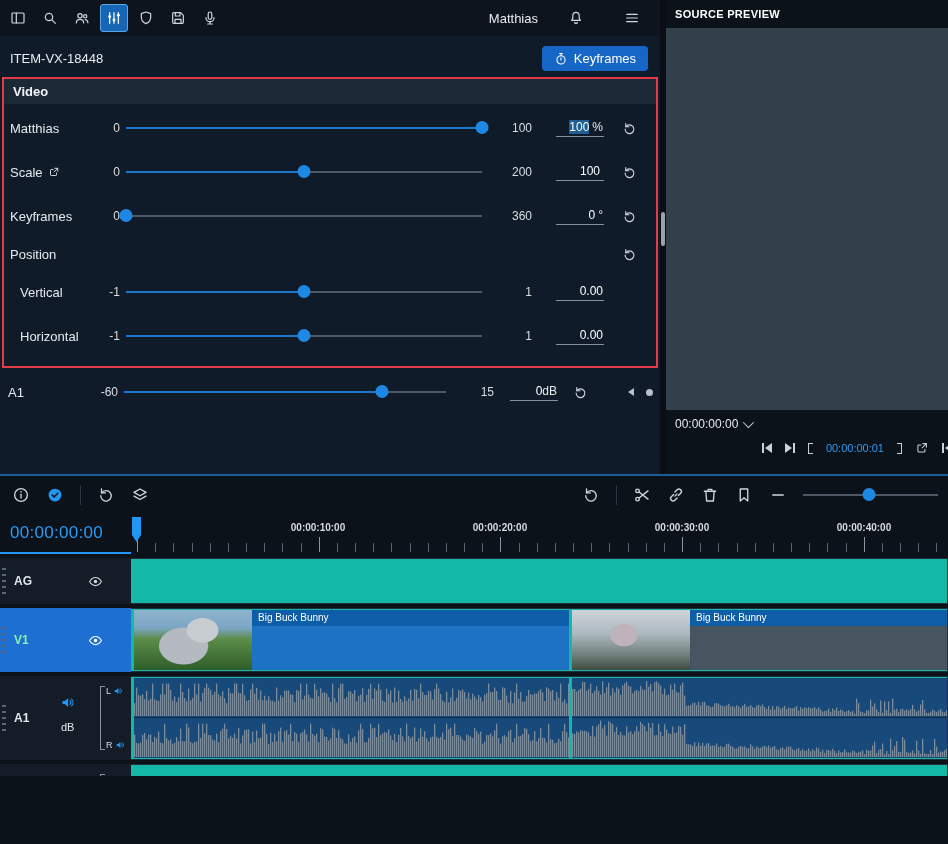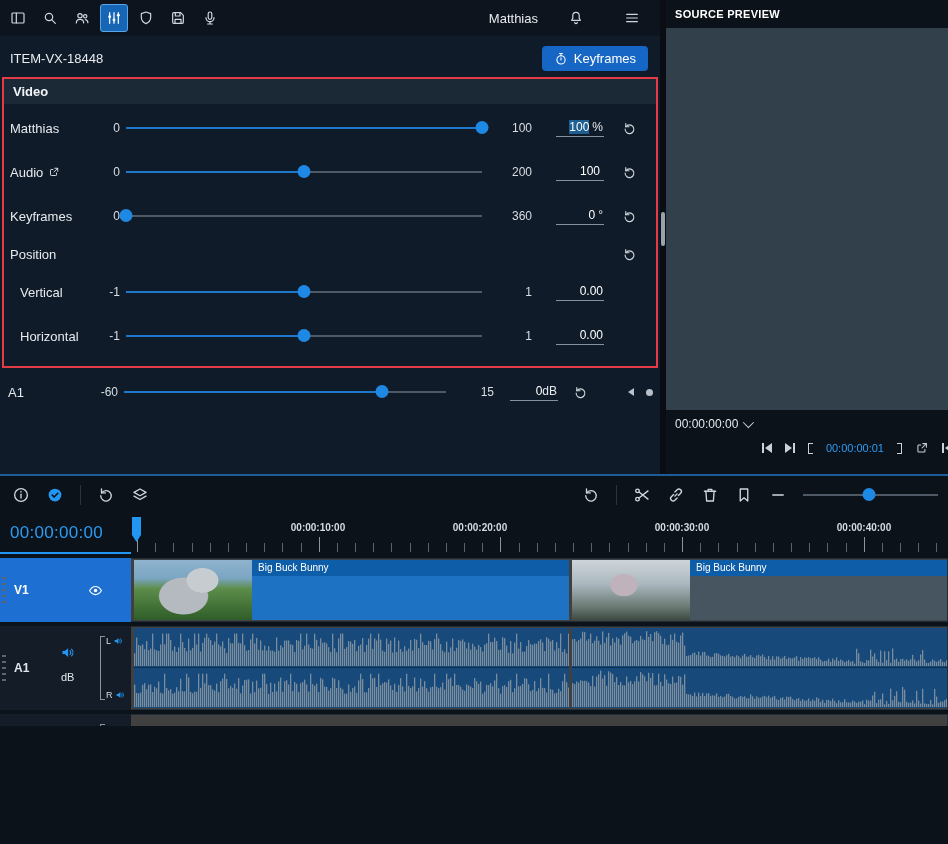--- a/index.html
+++ b/index.html
@@ -83,24 +83,24 @@
   .playhead-flag { position:absolute; left:132px; top:3px; width:9px; height:25px; background:#2196f3;
             clip-path:polygon(0 0,100% 0,100% 72%,50% 100%,0 72%); cursor:ew-resize; }
 
   .tracks { position:relative; padding-top:4px; }
   .track { display:flex; margin-bottom:4px; }
   .track-header { position:relative; width:131px; flex:0 0 131px; background:#131c27; display:flex; align-items:center; }
   .track.active .track-header { background:#1e6fd2; }
   .drag-dots { position:absolute; left:2px; top:50%; transform:translateY(-50%); width:4px; height:26px;
                background:repeating-linear-gradient(180deg,#5a6675 0 2px,transparent 2px 6px); }
   .track-id { font-size:12px; font-weight:bold; color:#dfe5ea; margin-left:14px; }
-  .track.active .track-id { color:#ffffff; }
+  .track.active .track-id { color:#86efac; }
   .eye-btn { background:transparent; border:none; color:#cfd6dd; margin-left:auto; margin-right:28px; display:flex; cursor:pointer; }
   .track.active .eye-btn { color:#fff; }
-  .track-content { position:relative; flex:1; background:#404040; border:1px solid #232e3b; border-left:none; overflow:hidden; }
+  .track-content { position:relative; flex:1; background:#14b8a6; border:1px solid #232e3b; border-left:none; overflow:hidden; }
 
   .clip { position:absolute; top:1px; bottom:1px; overflow:hidden; cursor:grab; }
   .video-clip.c1 { background:#1d72c4; }
   .video-clip.c2 { background:#46555f; }
   .clip-titlebar { height:16px; background:#0d5da8; color:#fff; font-size:10px; line-height:16px; padding-left:124px; white-space:nowrap; }
   .clip-thumb { position:absolute; left:0; top:0; bottom:0; width:118px; }
   .thumb1 { background:
       radial-gradient(ellipse 26px 20px at 58% 34%, #c7ccd0 0 60%, rgba(199,204,208,0) 63%),
       radial-gradient(ellipse 40px 30px at 42% 60%, #b4babf 0 60%, rgba(180,186,191,0) 63%),
       linear-gradient(180deg,#8fb3cd 0%,#7ba6c4 30%,#5d8d4a 48%,#2f5d29 100%); }
@@ -324,21 +324,21 @@
             </div>
             <button class="icon-btn">
                 <svg class="i s15">
                   <use href="#ic-reset"></use>
                 </svg>
               </button>
           </div>
 
           <div class="adj-row">
             <span class="adj-label">
-              <span>Audio</span>
+              <span>Scale</span>
               <svg class="i s12">
                   <use href="#ic-export"></use>
                 </svg>
             </span>
             <span class="adj-min">0</span>
             <div class="slider">
               <div class="slider-track"></div>
                 <div class="slider-fill" style="width: 50%;"></div>
               <div class="slider-handle" style="left: 50%;"></div>
             </div>
@@ -553,29 +553,41 @@
         <div class="slider-track"></div>
           <div class="slider-fill" style="background: rgb(78, 89, 101); width: 49%;"></div>
         <div class="slider-handle" style="left: 49%;"></div>
       </div>
     </div>
 
     <div class="ruler">
       <div class="ticks-minor"></div>
       <div class="ticks-major"></div>
       <span class="ruler-label" style="left:318px">00:00:10:00</span>
-      <span class="ruler-label" style="left:480px">00:00:20:00</span>
+      <span class="ruler-label" style="left:500px">00:00:20:00</span>
       <span class="ruler-label" style="left:682px">00:00:30:00</span>
       <span class="ruler-label" style="left:864px">00:00:40:00</span>
       <div class="tc-big">00:00:00:00</div>
       <div class="playhead-flag"></div>
     </div>
 
     <div class="tracks">
 
+      <div class="track" style="height:46px">
+        <div class="track-header">
+          <span class="drag-dots"></span>
+          <span class="track-id">AG</span>
+          <button class="eye-btn">
+              <svg class="i s15">
+                <use href="#ic-eye"></use>
+              </svg>
+            </button>
+        </div>
+        <div class="track-content"></div>
+      </div>
 
 
       <div class="track active" style="height:64px">
         <div class="track-header">
           <span class="drag-dots"></span>
           <span class="track-id">V1</span>
           <button class="eye-btn">
               <svg class="i s15">
                 <use href="#ic-eye"></use>
               </svg>

